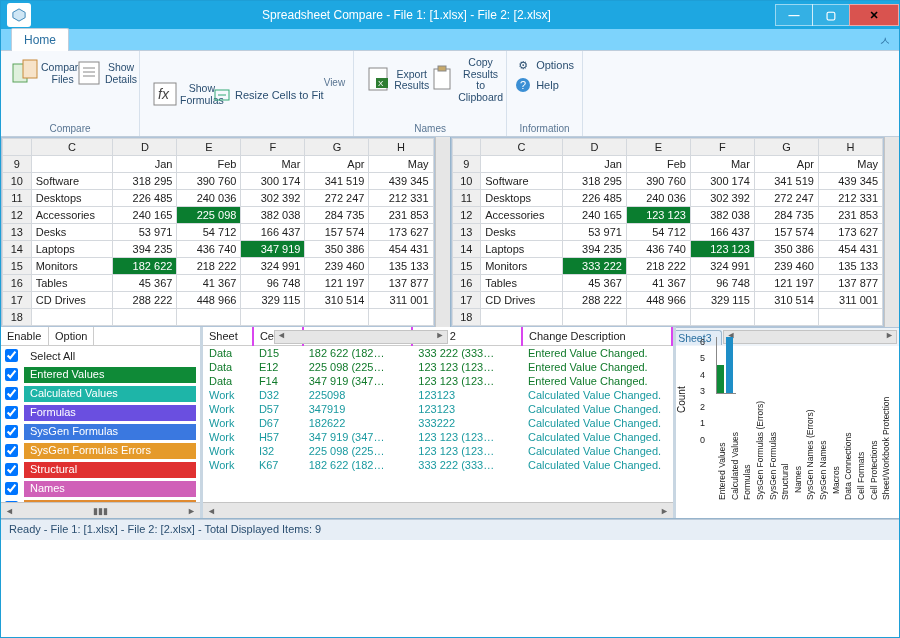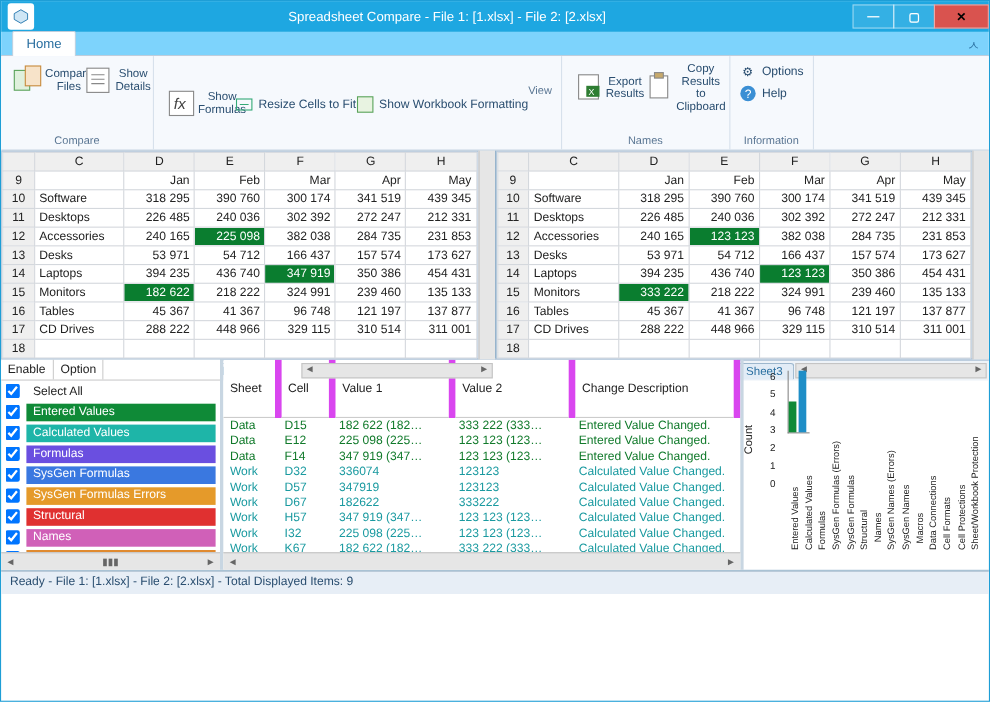--- a/index.html
+++ b/index.html
@@ -50,21 +50,21 @@
 .opthdr { display:flex; background:#fff; border-bottom:1px solid #ccc;}
 .opthdr div { padding:3px 6px; font-size:11px; border-right:1px solid #ccc;}
 .optlist { flex:1; overflow:hidden;}
 .optrow { display:flex; align-items:center; height:19px; padding:0 4px;}
 .optrow input{margin-right:6px;}
 .chip { flex:1; height:16px; padding:1px 6px; color:#fff; font-size:11px;}
 .opt-scroll{height:16px;background:#e6e6e6;border-top:1px solid #c4c4c4;display:flex;align-items:center;justify-content:space-between;padding:0 4px;font-size:9px;color:#666;}
 .diff-pane { flex:1; border-right:3px solid #c8d6e2; display:flex; flex-direction:column;}
 .difftable { flex:1; overflow:hidden;}
 table.diff { width:100%; border-collapse:collapse; font-size:11px;}
-table.diff th { text-align:left; padding:20px 6px; font-weight:normal; background:#fff; border-bottom:1px solid #ccc; border-right:6px solid #d946ef;}
+table.diff th { text-align:left; padding:3px 6px; font-weight:normal; background:#fff; border-bottom:1px solid #ccc; border-right:2px solid #d946ef;}
 table.diff td { padding:1px 6px; white-space:nowrap; overflow:hidden;}
 tr.green td{color:#117a2b;}
 tr.teal td{color:#1a9aa0;}
 .diff-scroll{height:16px;background:#e6e6e6;border-top:1px solid #c4c4c4;display:flex;align-items:center;justify-content:space-between;padding:0 4px;font-size:9px;color:#666;}
 .chart-pane { width:223px; position:relative;}
 .chart-area{position:absolute;inset:4px;}
 .ylabel{position:absolute;left:0;top:50%;transform:rotate(-90deg) translate(10px,-4px);transform-origin:left top;font-size:10px;}
 .yticks{position:absolute;left:20px;top:6px;font-size:9px;display:flex;flex-direction:column;gap:6.3px;}
 .bars{position:absolute;left:36px;top:6px;bottom:120px;width:20px;display:flex;align-items:flex-end;gap:2px;border-bottom:1px solid #888; border-left:1px solid #888;}
 .bar{width:7px;}
@@ -135,28 +135,20 @@
     <div style="display:flex;justify-content:flex-start;">
       <div class="rline">
         <span class="sicon">
             <svg width="16" height="16">
               <rect x="1" y="3" width="14" height="10" fill="none" stroke="#3a7"></rect>
               <path d="M4 8 h8" stroke="#3a7"></path>
             </svg>
           </span>
         <span>Resize Cells to Fit</span>
       </div>
-      <div class="rline">
-        <span class="sicon">
-            <svg width="16" height="16">
-              <rect x="1" y="1" width="14" height="14" fill="#e8f3e1" stroke="#5aa35a"></rect>
-            </svg>
-          </span>
-        <span>Show Workbook Formatting</span>
-      </div>
       <div class="rgroup-title" style="margin-top:22px;">View</div>
     </div>
   </div>
   <div class="rgroup">
     <div class="rbig">
       <div class="rbtn">
         <span class="ricon">
             <svg width="30" height="30">
               <rect x="5" y="4" width="18" height="22" fill="#fff" stroke="#888"></rect>
               <rect x="12" y="14" width="12" height="10" fill="#2e7d32"></rect>
@@ -542,21 +534,21 @@
             <tr class="green">
               <td>Data</td>
               <td>F14</td>
               <td>347 919  (347…</td>
               <td>123 123  (123…</td>
               <td>Entered Value Changed.</td>
             </tr>
             <tr class="teal">
               <td>Work</td>
               <td>D32</td>
-              <td>336074</td>
+              <td>225098</td>
               <td>123123</td>
               <td>Calculated Value Changed.</td>
             </tr>
             <tr class="teal">
               <td>Work</td>
               <td>D57</td>
               <td>347919</td>
               <td>123123</td>
               <td>Calculated Value Changed.</td>
             </tr>

